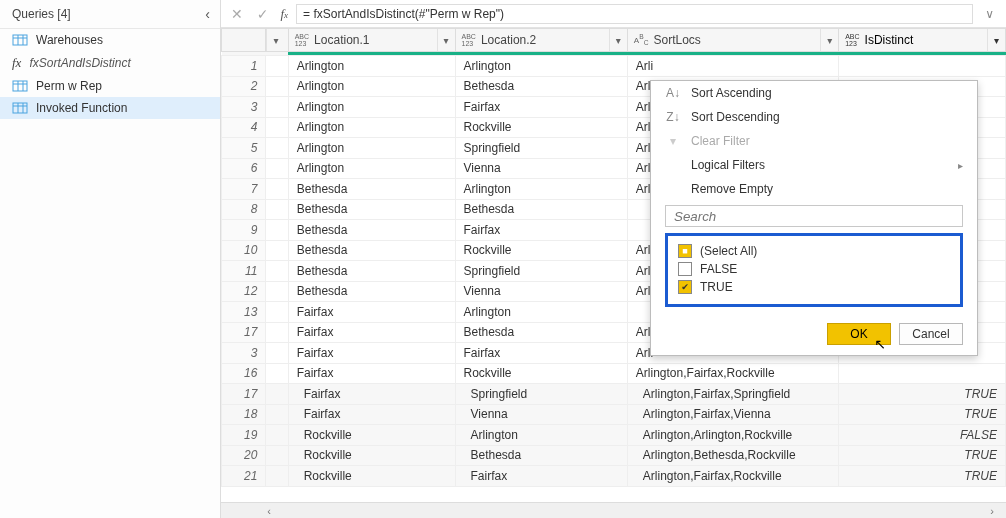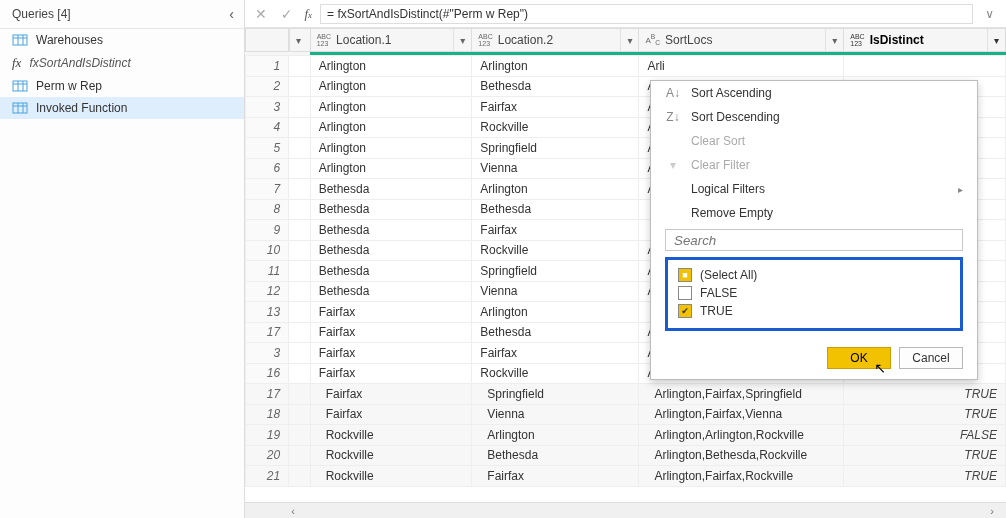--- a/index.html
+++ b/index.html
@@ -1,20 +1,20 @@
 <!DOCTYPE html>
 <html><head>
 <meta charset="utf-8">
 <style>
   * { box-sizing: border-box; margin: 0; padding: 0; }
   html, body { width: 1006px; height: 518px; font-family: "Segoe UI", Arial, sans-serif; font-size: 12px; color: #333; background: #fff; overflow: hidden; }
   .root { display: flex; width: 100%; height: 100%; }
 
   
-  .sidebar { width: 245px; border-right: 1px solid #ddd; background: #fdfdfd; }
+  .sidebar { width: 221px; border-right: 1px solid #ddd; background: #fdfdfd; }
   .sb-header { display: flex; align-items: center; justify-content: space-between; padding: 6px 10px 6px 12px; border-bottom: 1px solid #e8e8e8; }
   .sb-header .title { font-size: 12px; color: #444; }
   .sb-header .chev { font-size: 14px; color: #555; }
   .sb-item { display: flex; align-items: center; gap: 8px; padding: 4px 12px; cursor: default; color: #333; }
   .sb-item.selected { background: #dfeefc; }
   .sb-item.fx { font-style: italic; color: #555; }
   .sb-icon { width: 16px; height: 12px; display: inline-block; }
   .sb-icon svg { width: 16px; height: 12px; }
   .sb-fx-text { font-family: Georgia, serif; font-style: italic; font-size: 13px; color: #444; }
 
@@ -28,21 +28,21 @@
 
   .grid-wrap { flex: 1; position: relative; overflow: hidden; display: flex; flex-direction: column; }
   .grid { border-collapse: collapse; width: 100%; table-layout: fixed; }
   .grid thead th { border: 1px solid #ddd; background: #f6f6f6; text-align: left; padding: 0; font-weight: normal; height: 22px; }
   .colhead { display: flex; align-items: center; height: 22px; }
   .typeicon { padding: 0 3px 0 6px; font-size: 9px; color: #666; line-height: 1; }
   .typeicon .t1 { display:block; }
   .colname { flex: 1; font-size: 12px; color: #444; padding-left: 2px; }
   .coldd { width: 18px; text-align: center; color: #666; font-size: 10px; border-left: 1px solid #e2e2e2; height: 100%; display:flex; align-items:center; justify-content:center; }
   th.isdist { background: #f2c200; }
-  th.isdist .colname { color: #000; font-weight: 700; }
+  th.isdist .colname { color: #000; font-weight: 400; }
   th.isdist .coldd, th.isdist .typeicon { color: #333; }
 
   .grid tbody td { border: 1px solid #eee; height: 20.5px; padding: 0 8px; }
   .rownum { text-align: right; color: #666; background: #fafafa; font-style: italic; padding-right: 8px; }
   .isdist-cell { text-align: right; font-style: italic; color: #444; }
   tbody tr.shade td { background: #f7f7f7; padding-left: 15px; }
 
   .grid-scroll-track { height: 16px; background: #f0f0f0; border-top: 1px solid #ddd; display:flex; align-items:center; }
   .grid-scroll-track .arrow { width: 16px; text-align:center; color:#777; font-size:11px; margin-left: 40px; }
   .grid-scroll-track .arrow.right { margin-left: auto; margin-right: 6px; }
@@ -387,24 +387,20 @@
       </table>
 
       <div class="popup">
         <div class="menu-item">
             <span class="menu-icon">A↓</span>
             <span>Sort Ascending</span>
           </div>
         <div class="menu-item">
             <span class="menu-icon">Z↓</span>
             <span>Sort Descending</span>
-          </div>
-        <div class="menu-item disabled">
-            <span class="menu-icon disabled"></span>
-            <span>Clear Sort</span>
           </div>
         <div class="menu-item disabled">
             <span class="menu-icon disabled">▾</span>
             <span>Clear Filter</span>
           </div>
         <div class="menu-item">
             <span class="menu-icon"></span>
             <span>Logical Filters</span>
             <span class="arrow-right">▸</span>
           </div>

